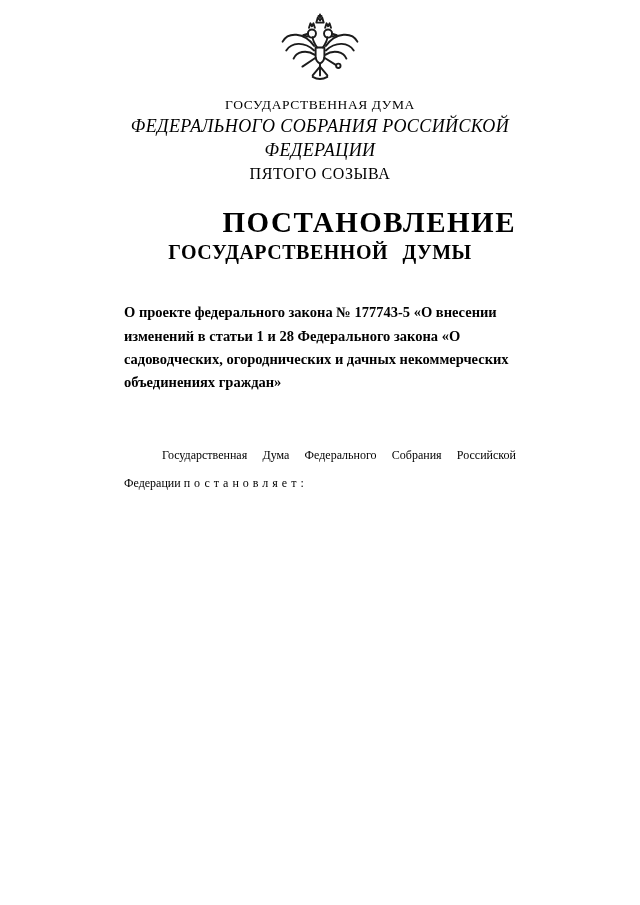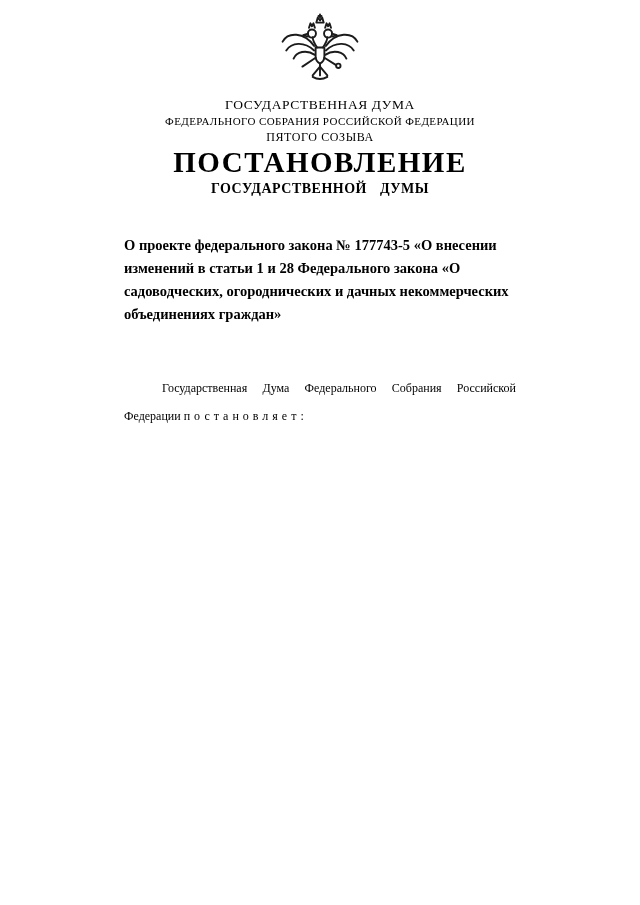--- a/index.html
+++ b/index.html
@@ -11,33 +11,33 @@
     color: #000000;
     font-family: "Liberation Serif", "DejaVu Serif", serif;
     box-sizing: border-box;
     padding: 12px 62px 0 62px;
     overflow: hidden;
   }
   .emblem-wrap { text-align: center; margin: 0 0 6px 0; }
   .emblem-wrap svg { display: inline-block; }
   .org-block { text-align: center; }
   .org-line1 { font-size: 13.5px; letter-spacing: 0.6px; line-height: 1.3; }
-  .org-line2 { font-size: 11px; letter-spacing: 0.4px; line-height: 1.35; }
-  .org-line3 { font-size: 12px; letter-spacing: 0.6px; line-height: 1.5; }
+  .org-line2 { font-size: 18px; letter-spacing: 0.4px; line-height: 1.35; font-style: italic; }
+  .org-line3 { font-size: 16px; letter-spacing: 0.6px; line-height: 1.5; }
   .doc-type {
-    text-align: center;
+    text-align: right;
     font-size: 29px;
     font-weight: bold;
     letter-spacing: 1.5px;
-    margin-top: 0;
+    margin-top: 20px;
     line-height: 1.15;
   }
   .doc-org {
     text-align: center;
-    font-size: 14px;
+    font-size: 20px;
     font-weight: bold;
     word-spacing: 9px;
     letter-spacing: 0.5px;
     line-height: 1.3;
   }
   .doc-title {
     margin: 36px auto 0 auto;
     max-width: 504px;
     text-align: left;
     font-weight: bold;

